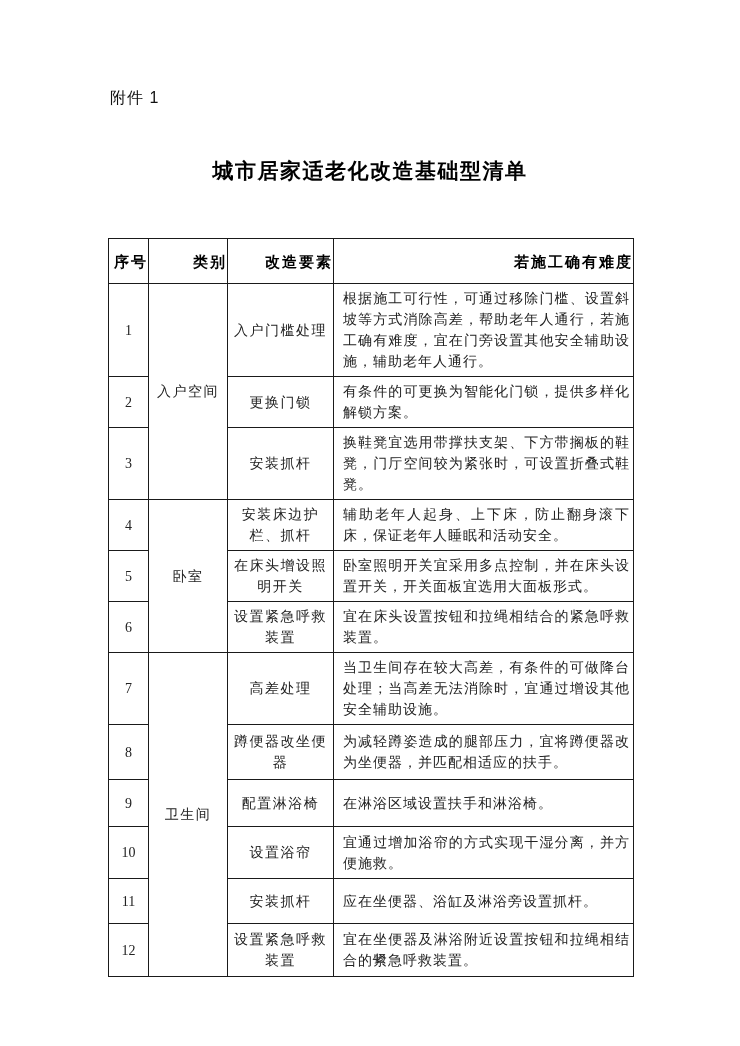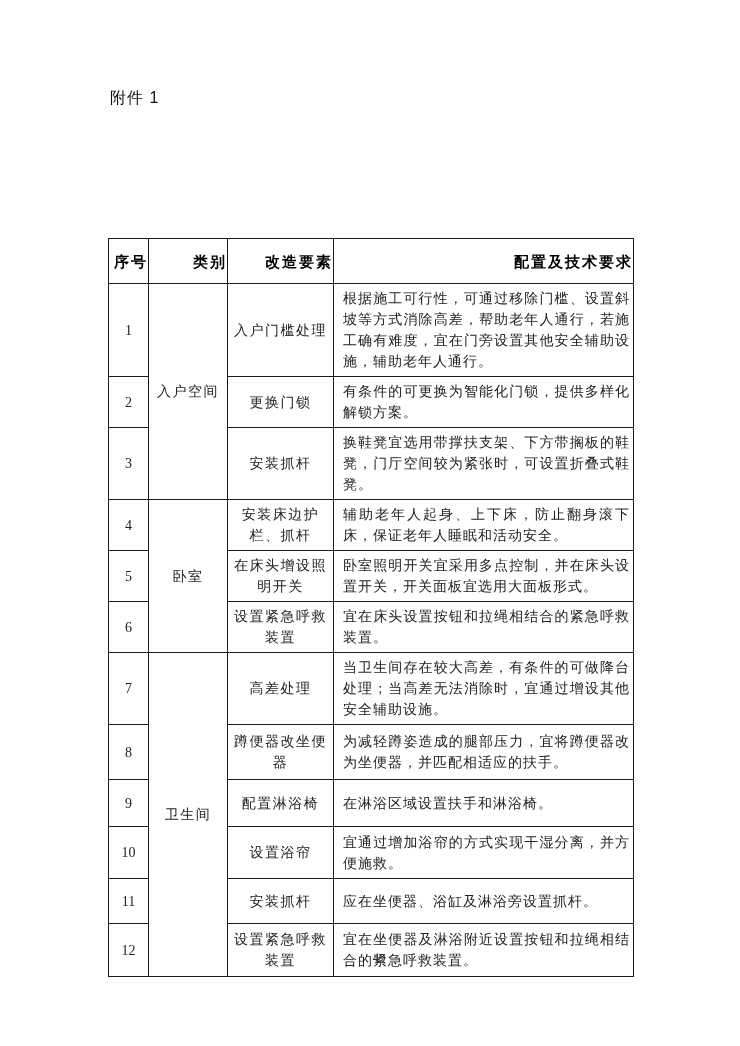--- a/index.html
+++ b/index.html
@@ -102,34 +102,35 @@
     padding-left: 18px;
   }
 </style>
 </head>
 <body>
 
 <div class="page">
 
   <div class="attachment-label">附件 1</div>
 
+  <div class="doc-title">城市居家适老化改造基础型清单</div>
 
   <table class="list-table">
     <colgroup>
       <col class="c-no">
         <col class="c-cat">
         <col class="c-el">
         <col class="c-req">
     </colgroup>
     <tbody>
       <tr class="h-head">
         <th>序号</th>
         <th>类别</th>
         <th>改造要素</th>
-        <th>配置及技术要求</th>
+        <th>若施工确有难度</th>
       </tr>
 
       <tr class="r1">
         <td class="no">1</td>
         <td class="cat" rowspan="3">入户空间</td>
         <td class="el">入户门槛处理</td>
         <td class="req">根据施工可行性，可通过移除门槛、设置斜坡等方式消除高差，帮助老年人通行，若施工确有难度，宜在门旁设置其他安全辅助设施，辅助老年人通行。</td>
       </tr>
       <tr class="r2">
         <td class="no">2</td>

